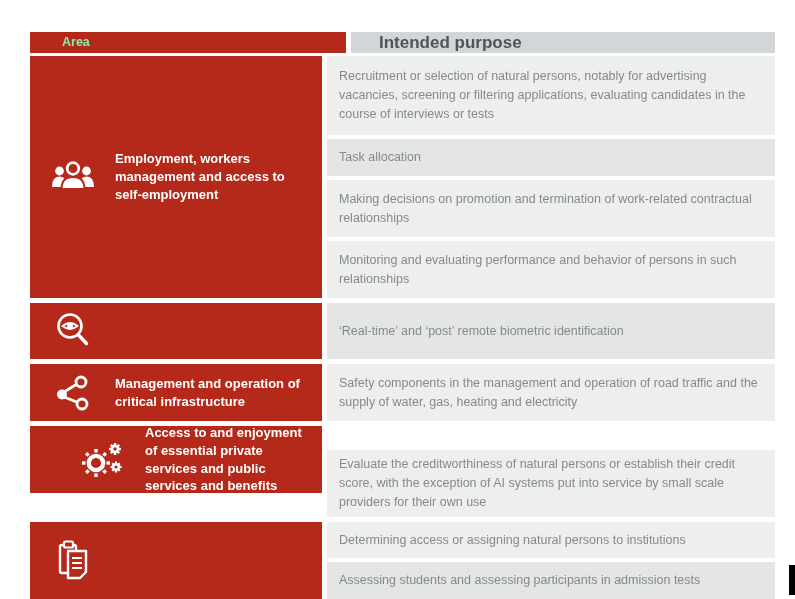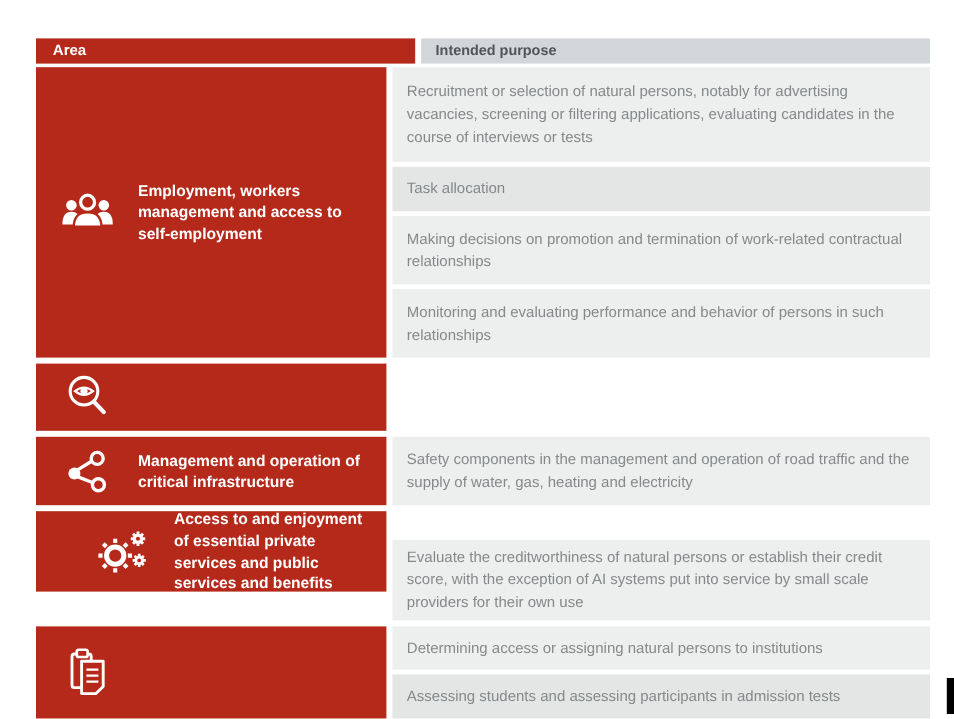--- a/index.html
+++ b/index.html
@@ -3,26 +3,26 @@
 <meta charset="utf-8">
 <style>
   html,body{margin:0;padding:0;background:#fff;}
   .page{
     position:relative;width:795px;height:599px;background:#ffffff;overflow:hidden;
     font-family:"Liberation Sans","DejaVu Sans",sans-serif;
   }
   .table{position:absolute;left:30px;top:32px;width:745px;}
   .header-row{display:flex;gap:5px;margin-bottom:3px;}
   .area-header{
-    width:316px;box-sizing:border-box;background:#b5291a;color:#ffffff;
-    font-size:12.5px;font-weight:bold;height:21px;line-height:21px;padding-left:14px;
+    width:316px;box-sizing:border-box;background:#b5291a;color:#86efac;
+    font-size:12.5px;font-weight:bold;height:21px;line-height:21px;padding-left:32px;
   }
   .purpose-header{
     flex:1;box-sizing:border-box;background:#d3d6d8;color:#4f5457;
-    font-size:12px;font-weight:bold;height:21px;line-height:21px;padding-left:12px;
+    font-size:17px;font-weight:bold;height:21px;line-height:21px;padding-left:28px;
   }
   .group{display:flex;gap:5px;margin-bottom:5px;}
   .area-block{
     width:292px;box-sizing:border-box;background:#b5291a;
     display:flex;align-items:center;
   }
   .icon-box{width:85px;flex:0 0 85px;display:flex;justify-content:center;align-items:center;}
   .area-label{
     flex:1;color:#ffffff;font-weight:bold;font-size:13px;line-height:1.38;
     padding-right:14px;
@@ -75,20 +75,23 @@
     <div class="group">
       <div class="area-block g2">
         <div class="icon-box">
           <svg width="40" height="40" viewBox="0 0 40 40">
             <circle cx="17" cy="15" r="11.5" fill="none" stroke="#fff" stroke-width="2.6"></circle>
             <line x1="25.5" y1="24" x2="33.5" y2="32.5" stroke="#fff" stroke-width="3.4" stroke-linecap="round"></line>
             <path d="M9.5 15 Q17 9 24.5 15 Q17 21 9.5 15 Z" fill="none" stroke="#fff" stroke-width="1.8"></path>
             <circle cx="17" cy="15" r="3" fill="#fff"></circle>
           </svg>
         </div>
+      </div>
+      <div class="purposes">
+        <div class="cell h56 dark">‘Real-time’ and ‘post’ remote biometric identification</div>
       </div>
     </div>
 
     <div class="group">
       <div class="area-block g3">
         <div class="icon-box">
           <svg width="38" height="40" viewBox="0 0 38 40">
             <line x1="10" y1="19" x2="23" y2="11" stroke="#fff" stroke-width="2.8"></line>
             <line x1="10" y1="24" x2="24" y2="29.5" stroke="#fff" stroke-width="2.8"></line>
             <circle cx="8" cy="21.5" r="5" fill="#fff"></circle>

